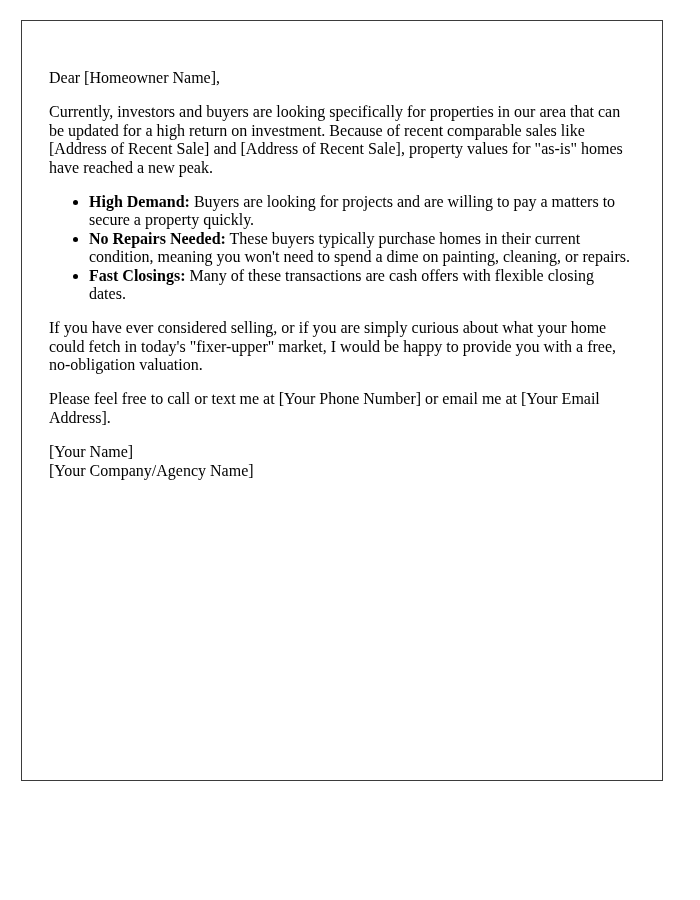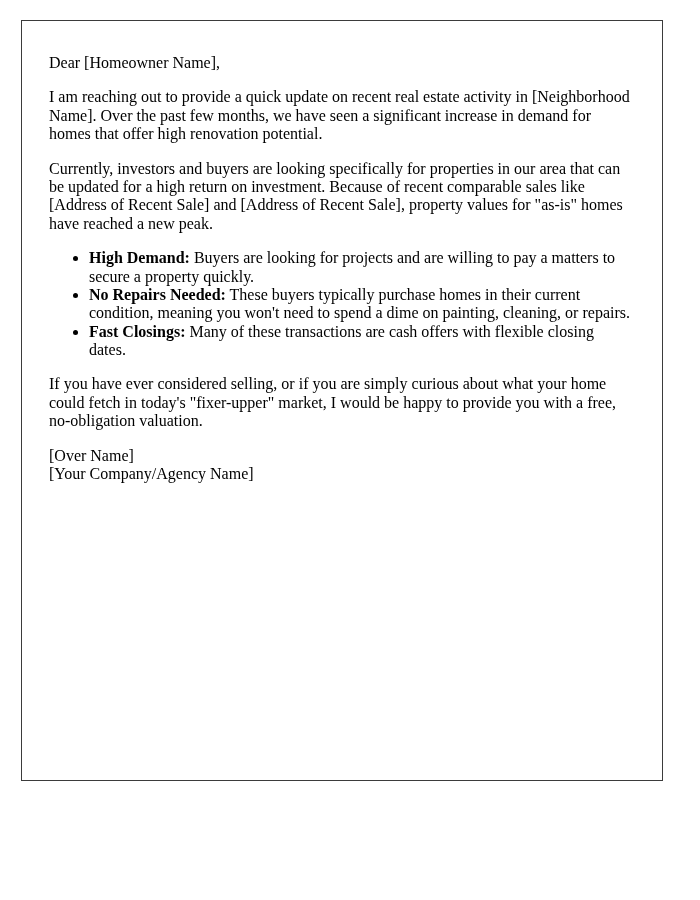--- a/index.html
+++ b/index.html
@@ -15,21 +15,21 @@
     overflow: hidden;
   }
   .page {
     position: absolute;
     left: 21px;
     top: 20px;
     width: 642px;
     height: 761px;
     box-sizing: border-box;
     border: 1px solid #3b3b3b;
-    padding: 17px 29px 0 27px;
+    padding: 32px 29px 0 27px;
     background: #ffffff;
     font-family: "Liberation Serif", "DejaVu Serif", serif;
     font-size: 16px;
     line-height: 1.15;
     color: #000000;
   }
   .page p {
     margin: 16px 0;
   }
   .page ul {
@@ -49,34 +49,34 @@
   }
 </style>
 </head>
 <body>
 
 <div class="canvas">
   <div class="page">
 
     <p>Dear [Homeowner Name],</p>
 
-    <p>I am reaching out to provide a quick update on recent real estate activity in [Neighborhood Name]. Over the past few months, we have seen a significant increase in demand for homes that offer high renovation potential.</p>
 
     <p>Currently, investors and buyers are looking specifically for properties in our area that can be updated for a high return on investment. Because of recent comparable sales like [Address of Recent Sale] and [Address of Recent Sale], property values for "as-is" homes have reached a new peak.</p>
 
 
     <ul>
       <li><strong>High Demand:</strong><span> Buyers are looking for projects and are willing to pay a matters to secure a property quickly.</span></li>
       <li><strong>No Repairs Needed:</strong><span> These buyers typically purchase homes in their current condition, meaning you won't need to spend a dime on painting, cleaning, or repairs.</span></li>
       <li><strong>Fast Closings:</strong><span> Many of these transactions are cash offers with flexible closing dates.</span></li>
     </ul>
 
     <p>If you have ever considered selling, or if you are simply curious about what your home could fetch in today's "fixer-upper" market, I would be happy to provide you with a free, no-obligation valuation.</p>
 
+    <p>Please feel free to call or text me at [Your Phone Number] or email me at [Your Email Address].</p>
 
 
     <p>
-      <span class="sig-line">[Over Name]</span>
+      <span class="sig-line">[Your Name]</span>
       <span class="sig-line">[Your Company/Agency Name]</span>
     </p>
 
   </div>
 </div>
 
 </body></html>

